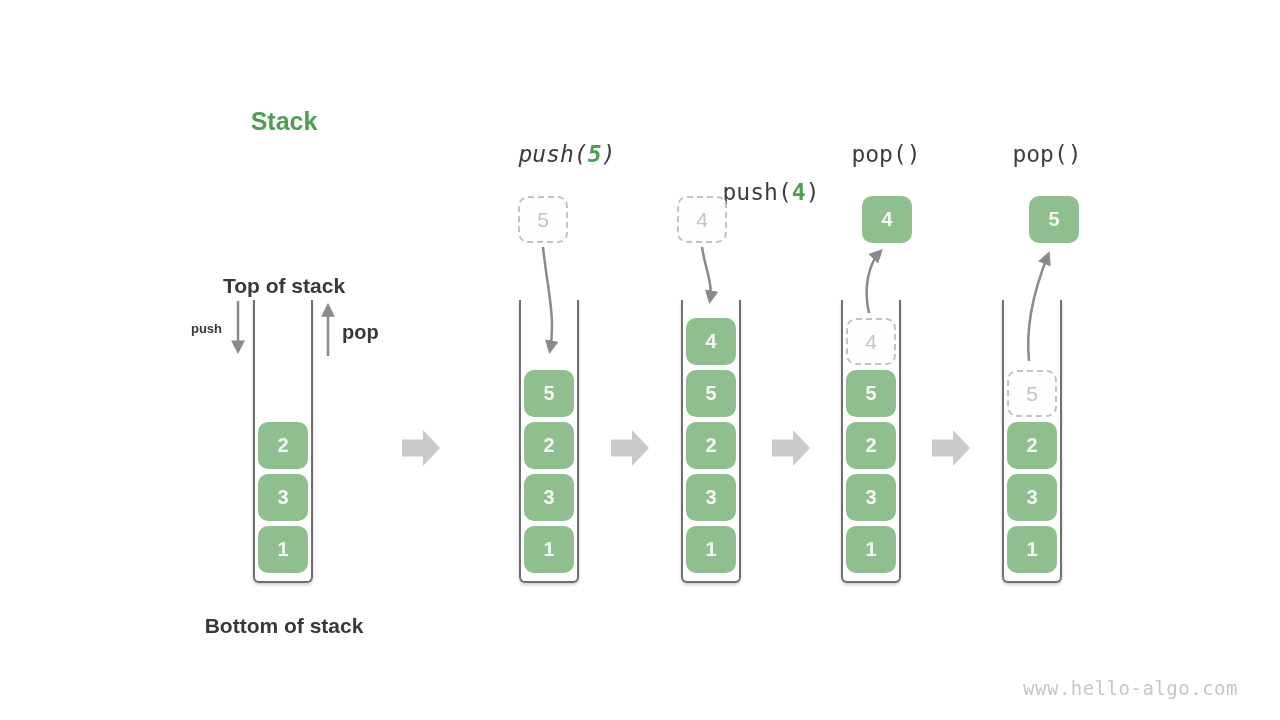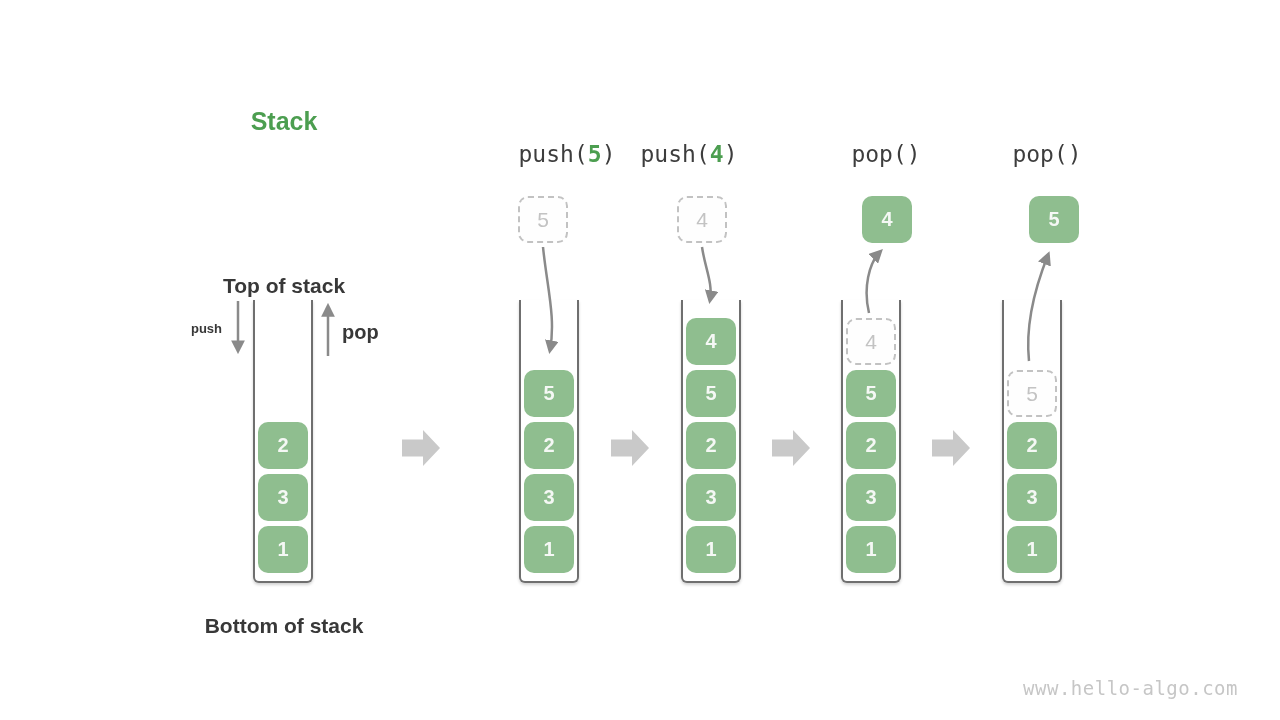--- a/index.html
+++ b/index.html
@@ -56,28 +56,28 @@
   <div id="bottom-of-stack" class="caption centered">Bottom of stack</div>
   <div id="push-label" class="caption">push</div>
   <div id="pop-label" class="caption">pop</div>
 
   <div id="columns">
       <div class="stack-container" style="left: 253px;"></div>
       <div class="box solid" style="left: 258px; top: 422px;">2</div>
       <div class="box solid" style="left: 258px; top: 474px;">3</div>
       <div class="box solid" style="left: 258px; top: 526px;">1</div>
       <div class="stack-container" style="left: 519px;"></div>
-      <div class="stage-label" style="left: 567px;"><span>push(</span><span class="arg">5</span><span>)</span></div>
+      <div class="stage-label" style="left: 567px; font-style: italic;"><span>push(</span><span class="arg">5</span><span>)</span></div>
       <div class="box dashed" style="left: 518px; top: 196px;">5</div>
       <div class="box solid" style="left: 524px; top: 370px;">5</div>
       <div class="box solid" style="left: 524px; top: 422px;">2</div>
       <div class="box solid" style="left: 524px; top: 474px;">3</div>
       <div class="box solid" style="left: 524px; top: 526px;">1</div>
       <div class="stack-container" style="left: 681px;"></div>
-      <div class="stage-label" style="left: 689px;"><span>push(</span><span class="arg">4</span><span>)</span></div>
+      <div class="stage-label" style="left: 771px; margin-top: 38px;"><span>push(</span><span class="arg">4</span><span>)</span></div>
       <div class="box dashed" style="left: 677px; top: 196px;">4</div>
       <div class="box solid" style="left: 686px; top: 318px;">4</div>
       <div class="box solid" style="left: 686px; top: 370px;">5</div>
       <div class="box solid" style="left: 686px; top: 422px;">2</div>
       <div class="box solid" style="left: 686px; top: 474px;">3</div>
       <div class="box solid" style="left: 686px; top: 526px;">1</div>
       <div class="stack-container" style="left: 841px;"></div>
       <div class="stage-label" style="left: 886px;"><span>pop(</span><span class="arg"></span><span>)</span></div>
       <div class="box solid" style="left: 862px; top: 196px;">4</div>
       <div class="box dashed" style="left: 846px; top: 318px;">4</div>

